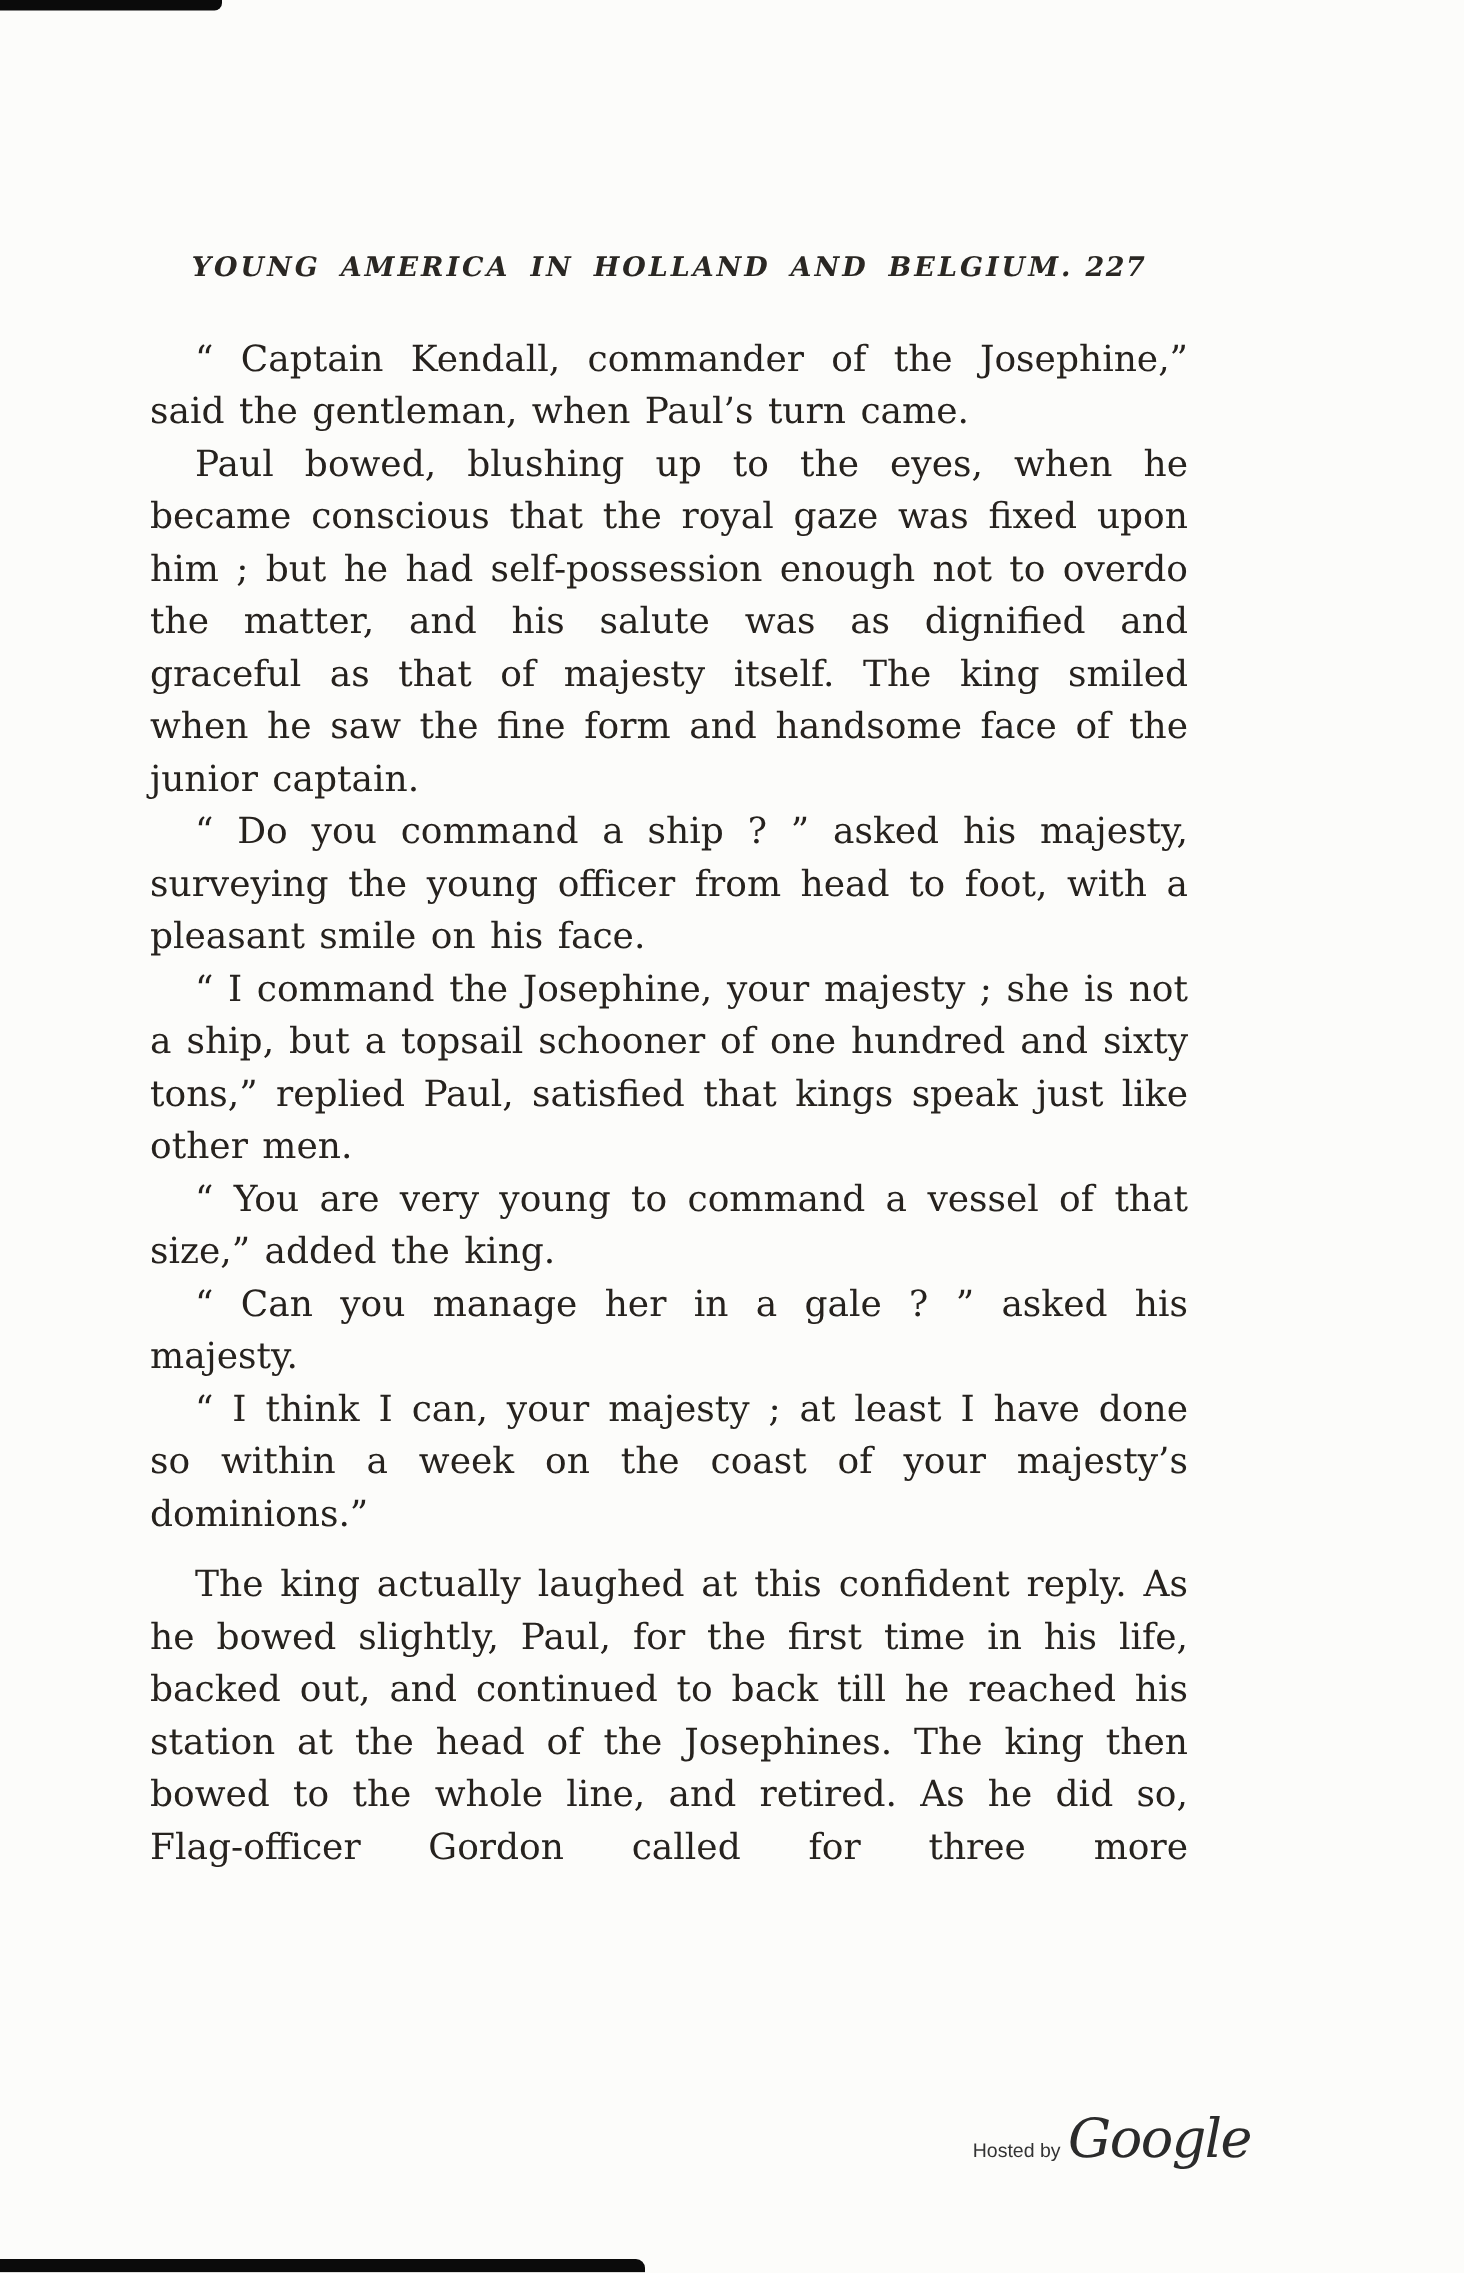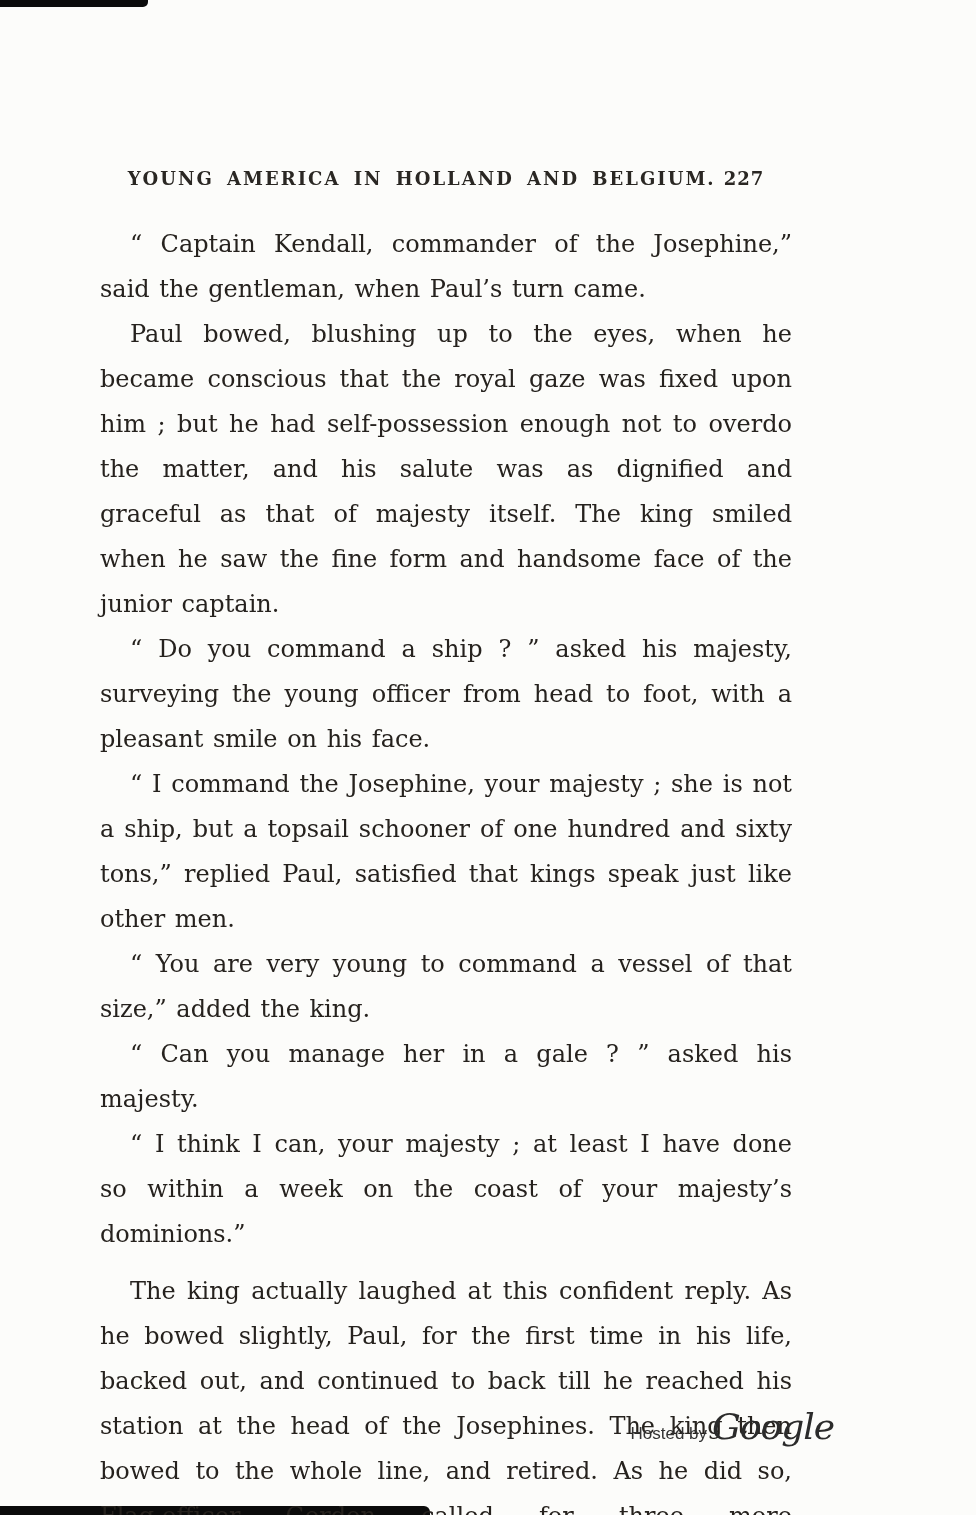--- a/index.html
+++ b/index.html
@@ -34,53 +34,54 @@
     top: 168px;
     left: 100px;
     width: 692px;
     text-align: center;
     font-size: 18px;
     font-weight: 700;
     letter-spacing: 2px;
     word-spacing: 5px;
     color: #2a2723;
     white-space: nowrap;
+    font-style: italic;
   }
   .running-head .page-number {
     margin-left: 8px;
     letter-spacing: 1px;
   }
   .page-body {
     position: absolute;
     top: 222px;
     left: 100px;
     width: 692px;
   }
   .para {
     font-size: 24px;
-    line-height: 45px;
+    line-height: 35px;
     text-align: justify;
     text-indent: 30px;
     word-spacing: 2px;
     color: #26221e;
   }
   .para.continued {
     text-align-last: justify;
     margin-top: 12px;
   }
   .page-footer {
     position: absolute;
     right: 142px;
     bottom: 68px;
     display: flex;
     align-items: baseline;
   }
   .hosted-by {
     font-family: "Liberation Sans", "DejaVu Sans", sans-serif;
-    font-size: 17px;
+    font-size: 13px;
     color: #333;
     margin-right: 5px;
   }
   .google-logo {
     font-family: "DejaVu Serif", serif;
     font-size: 36px;
     letter-spacing: -1px;
     color: #2b2b2b;
     font-style: italic;
   }

